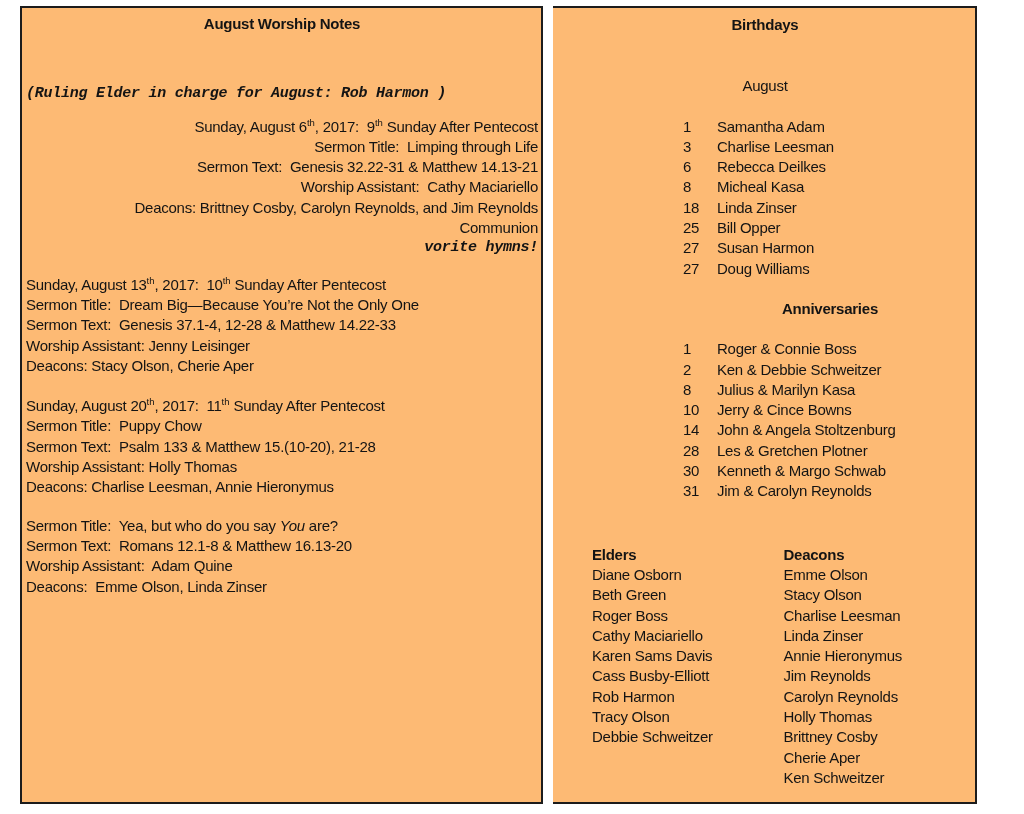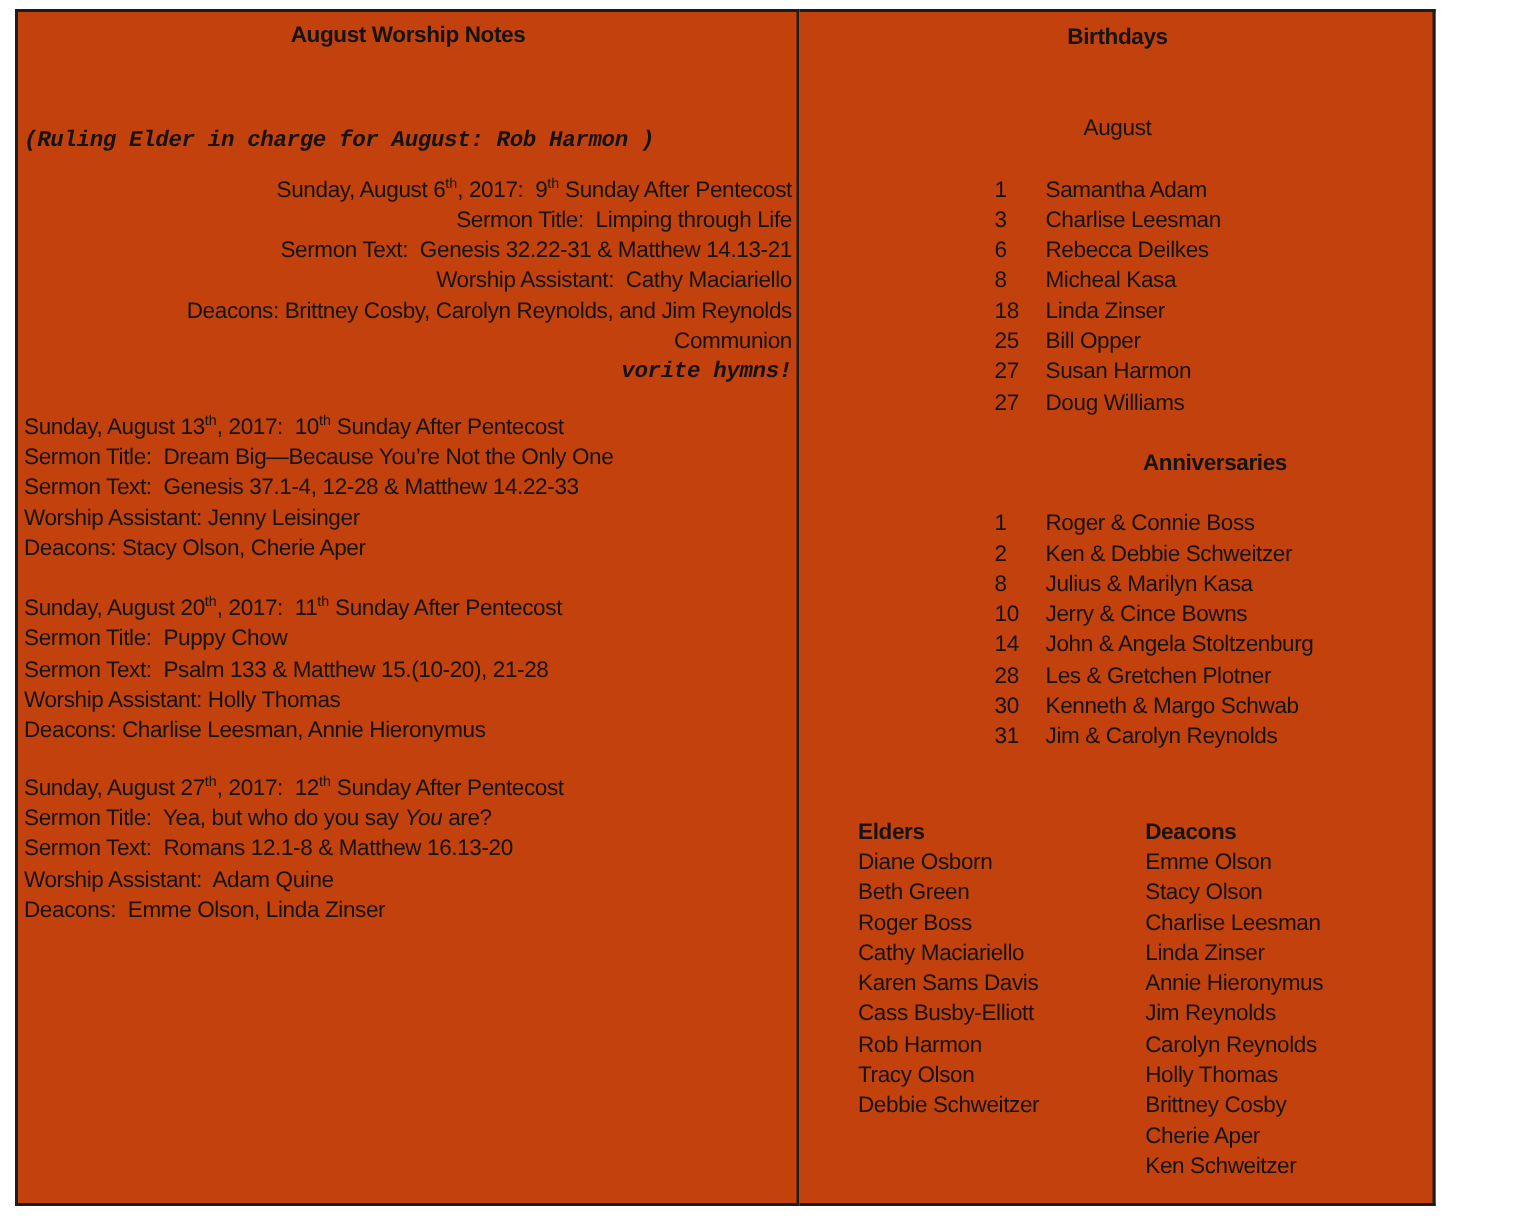--- a/index.html
+++ b/index.html
@@ -11,22 +11,23 @@
     color:#141414;
     position:relative;
   }
   .sheet {
     position:absolute; left:10px; top:6px;
     width:1007px; height:798px;
     display:flex;
   }
   .cell {
     border:2px solid #1c1c1c;
-    background:#c2410c;
+    background:#fdba74;
     overflow:hidden;
+    margin-left:10px;
   }
   .cell.left  { width:523px; padding:0 3px 0 4px; }
   .cell.right { width:424px; border-left:none; padding-left:2px; }
 
   .line { line-height:20.3px; white-space:pre; }
   .bold { font-weight:bold; }
   .bi   { font-weight:bold; font-style:italic;font-family:Liberation Mono, monospace; }
   .center { text-align:center; }
 
   sup.ord {
@@ -88,21 +89,20 @@
 
     <div class="svc-3">
       <p class="line"><span>Sunday, August 20</span><sup class="ord">th</sup><span>, 2017:  11</span><sup class="ord">th</sup><span> Sunday After Pentecost</span></p>
       <p class="line">Sermon Title:  Puppy Chow</p>
       <p class="line">Sermon Text:  Psalm 133 &amp; Matthew 15.(10-20), 21-28</p>
       <p class="line">Worship Assistant: Holly Thomas</p>
       <p class="line">Deacons: Charlise Leesman, Annie Hieronymus</p>
     </div>
 
     <div class="svc-4">
-      <p class="line"><span>Sunday, August 27</span><sup class="ord">th</sup><span>, 2017:  12</span><sup class="ord">th</sup><span> Sunday After Pentecost</span></p>
       <p class="line"><span>Sermon Title:  Yea, but who do you say </span><i>You</i><span> are?</span></p>
       <p class="line">Sermon Text:  Romans 12.1-8 &amp; Matthew 16.13-20</p>
       <p class="line">Worship Assistant:  Adam Quine</p>
       <p class="line">Deacons:  Emme Olson, Linda Zinser</p>
     </div>
   </div>
 
   <div class="cell right">
     <p class="line bold center bd-title">Birthdays</p>
     <p class="line center bd-month">August</p>

